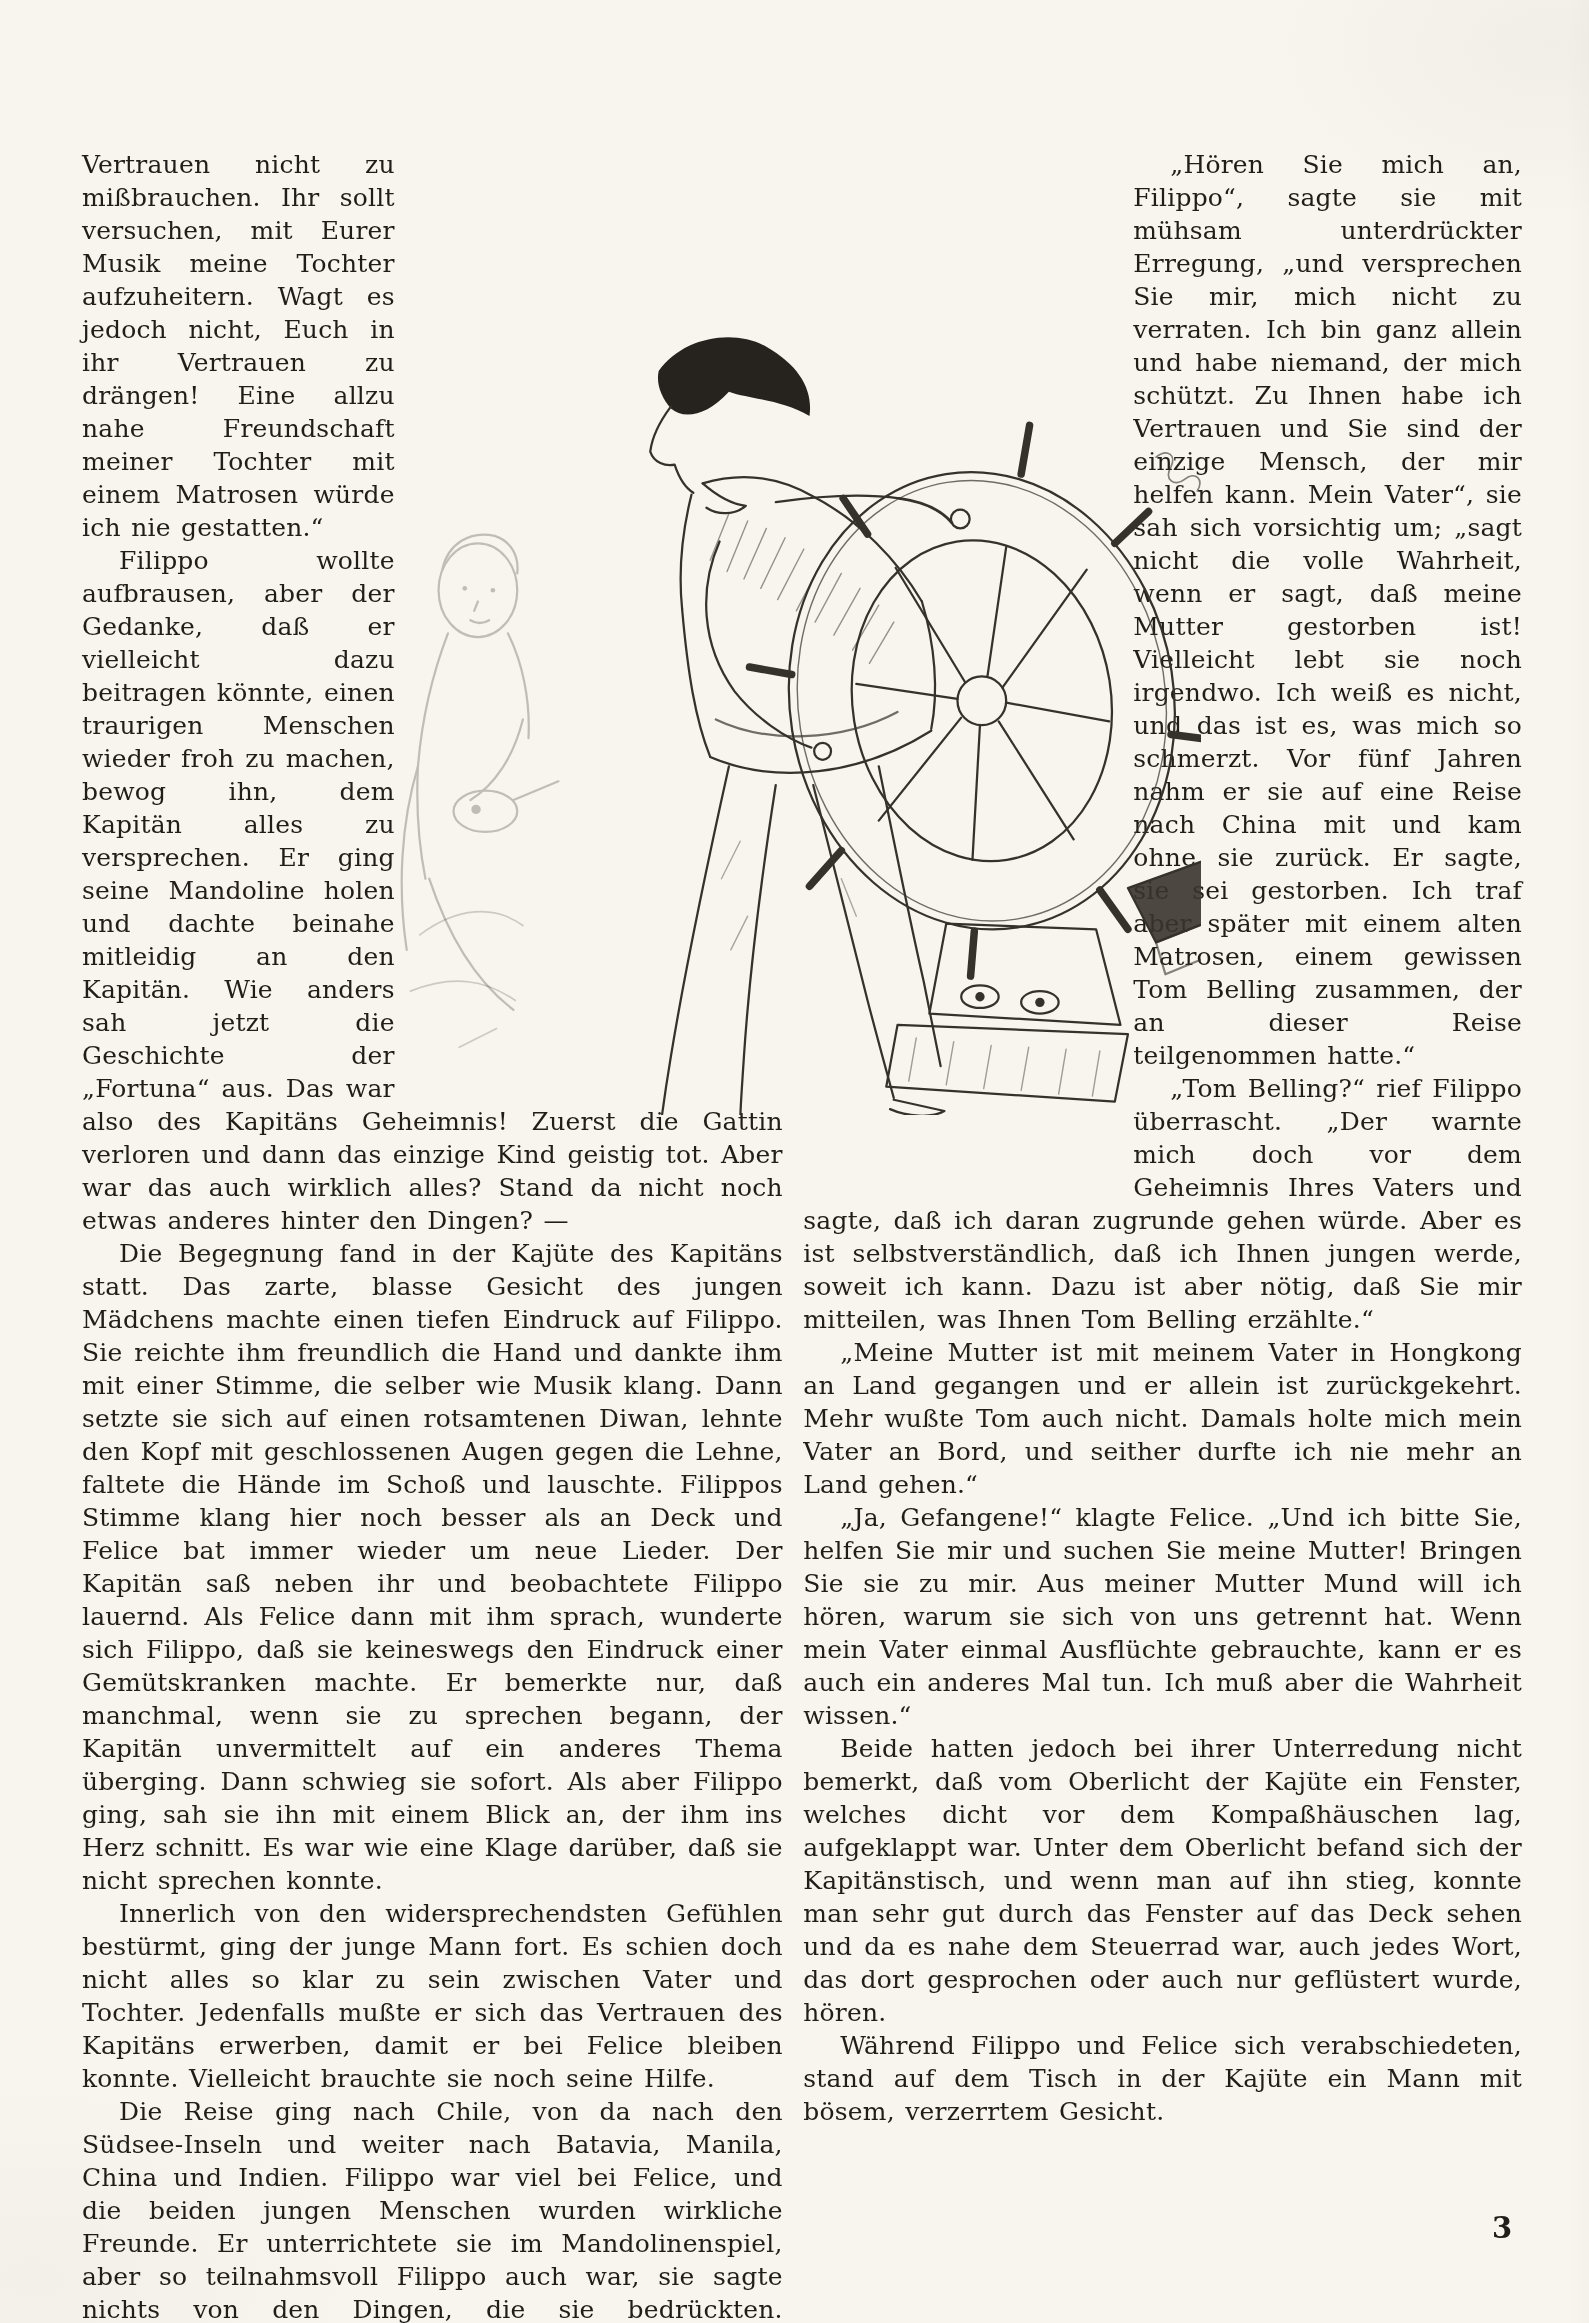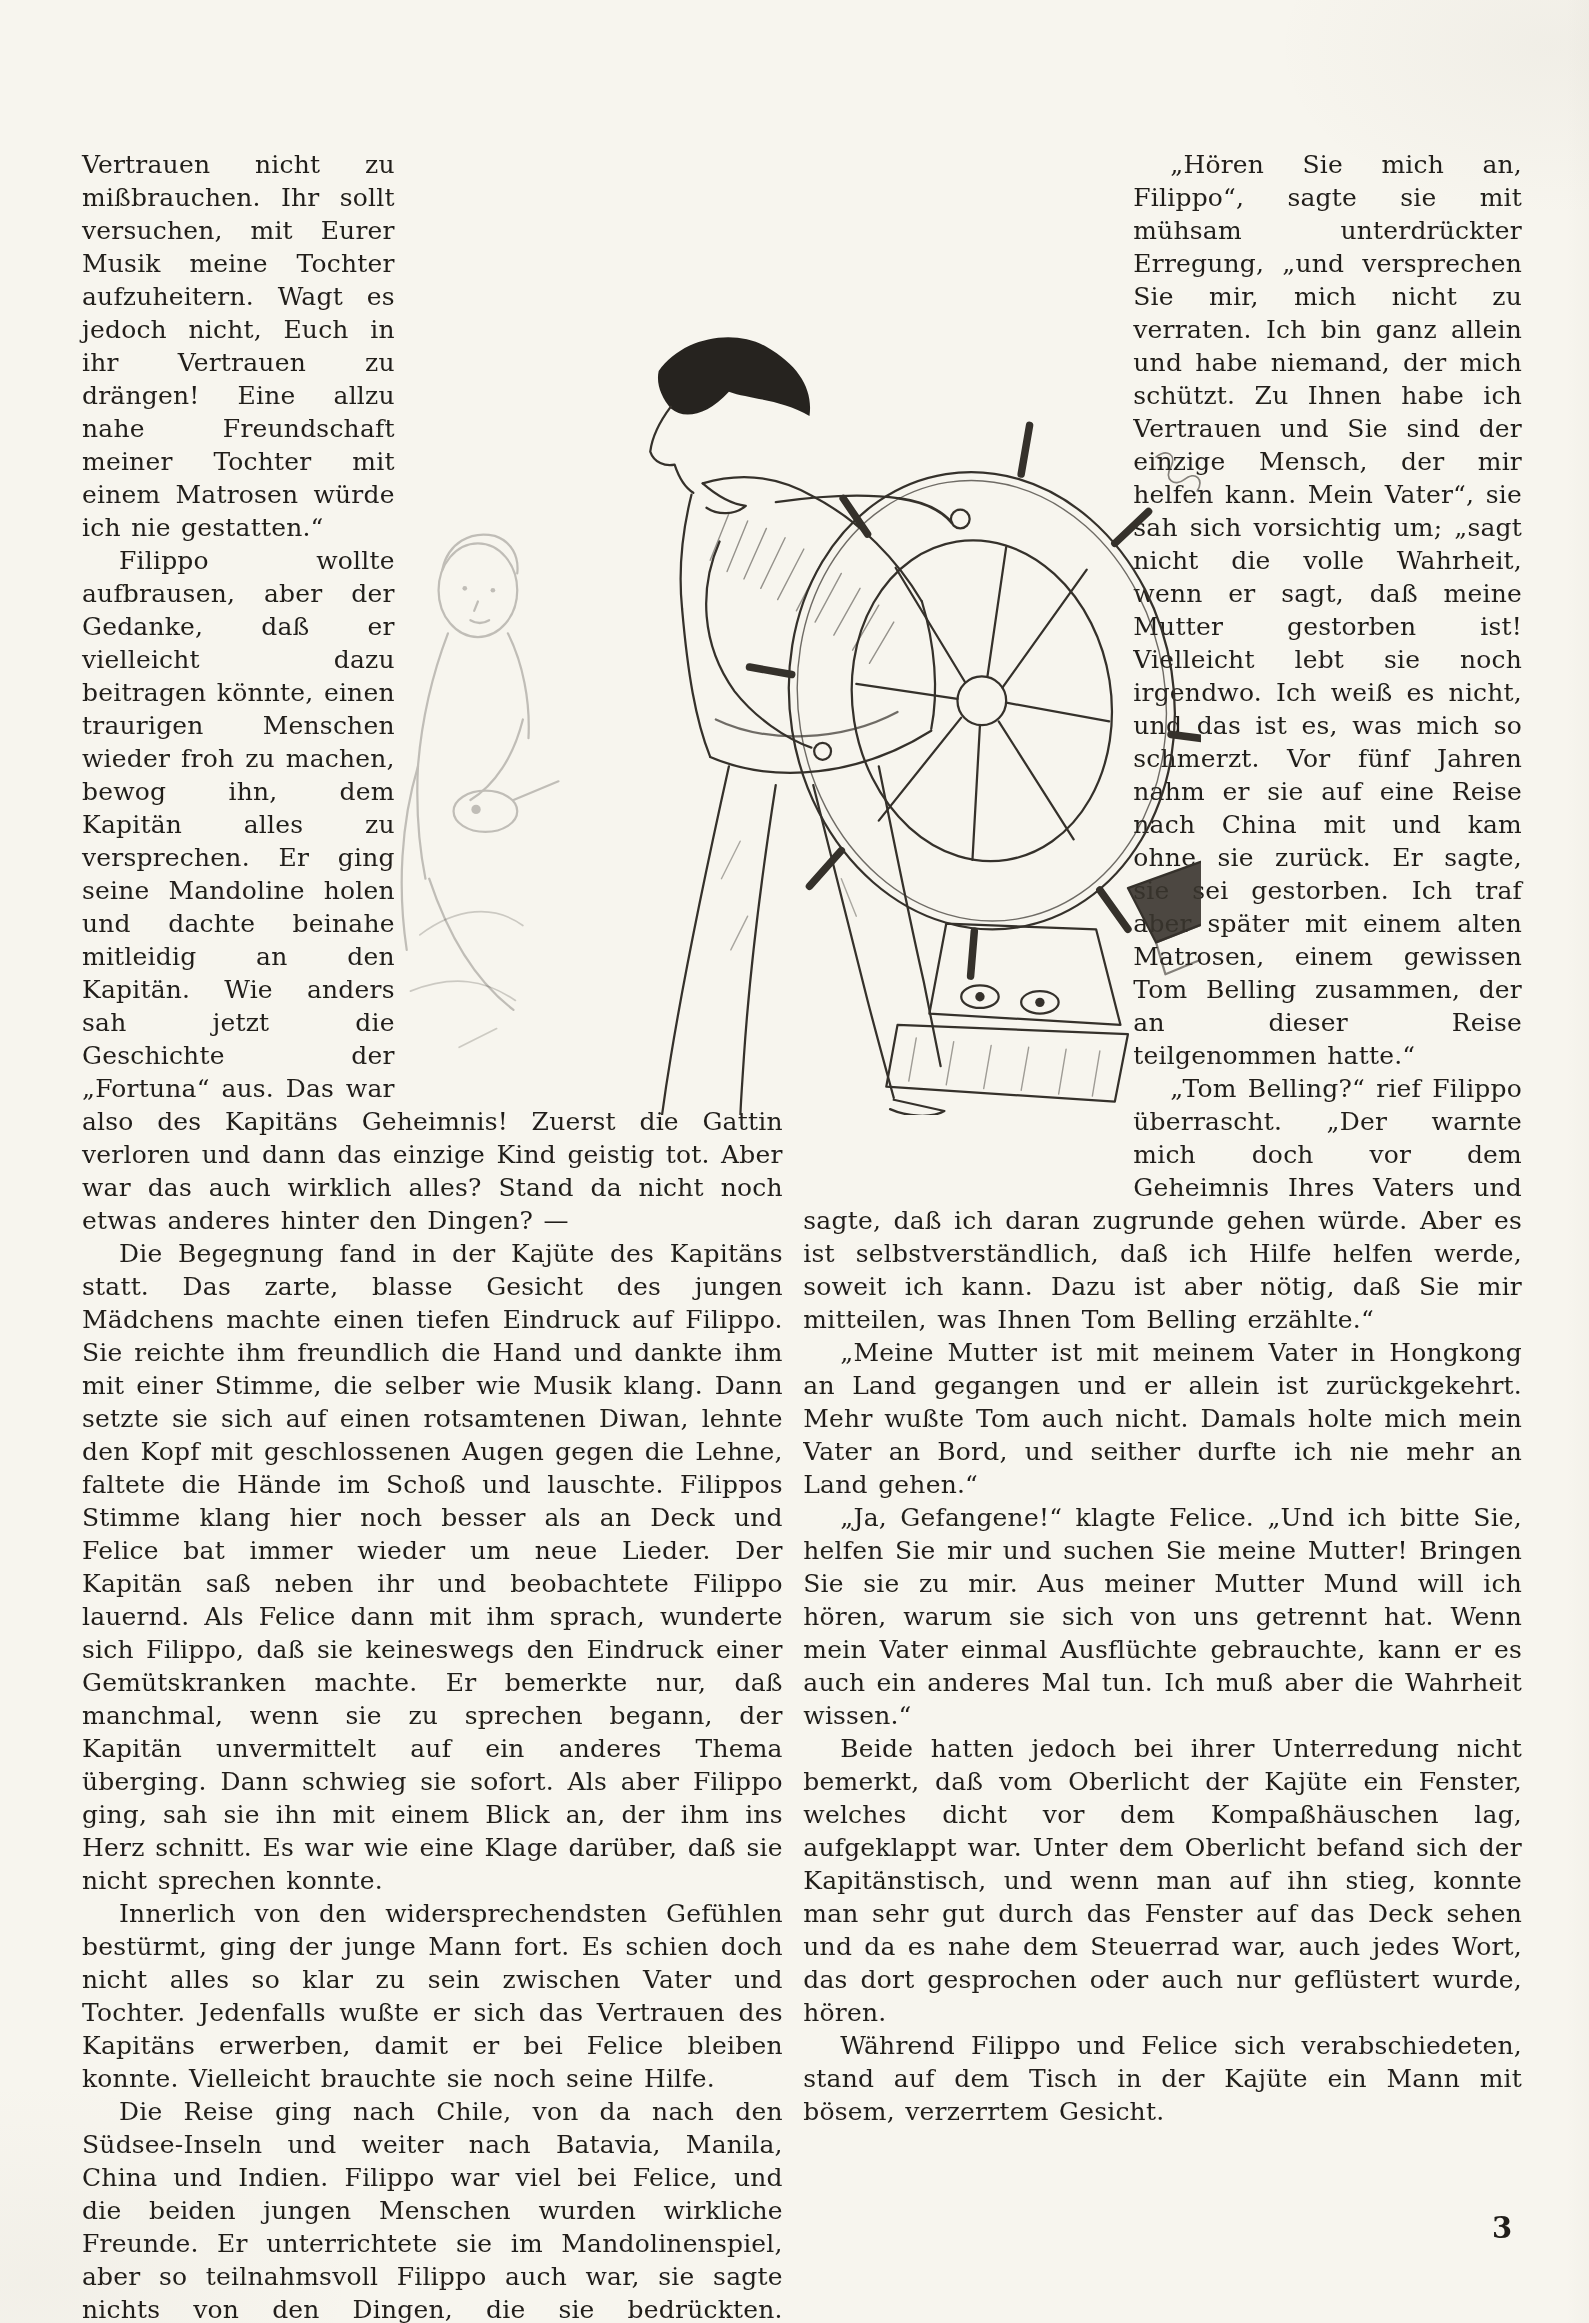--- a/index.html
+++ b/index.html
@@ -59,28 +59,28 @@
 
 <div class="page">
 
   <div class="columns">
 
     <div class="col col-left">
       <div class="spacer-l"></div>
       <p>Vertrauen nicht zu mißbrauchen. Ihr sollt versuchen, mit Eurer Musik meine Tochter aufzuheitern. Wagt es jedoch nicht, Euch in ihr Vertrauen zu drängen! Eine allzu nahe Freundschaft meiner Tochter mit einem Matrosen würde ich nie gestatten.“</p>
       <p class="indent">Filippo wollte aufbrausen, aber der Gedanke, daß er vielleicht dazu beitragen könnte, einen traurigen Menschen wieder froh zu machen, bewog ihn, dem Kapitän alles zu versprechen. Er ging seine Mandoline holen und dachte beinahe mitleidig an den Kapitän. Wie anders sah jetzt die Geschichte der „Fortuna“ aus. Das war also des Kapitäns Geheimnis! Zuerst die Gattin verloren und dann das einzige Kind geistig tot. Aber war das auch wirklich alles? Stand da nicht noch etwas anderes hinter den Dingen? —</p>
       <p class="indent">Die Begegnung fand in der Kajüte des Kapitäns statt. Das zarte, blasse Gesicht des jungen Mädchens machte einen tiefen Eindruck auf Filippo. Sie reichte ihm freundlich die Hand und dankte ihm mit einer Stimme, die selber wie Musik klang. Dann setzte sie sich auf einen rotsamtenen Diwan, lehnte den Kopf mit geschlossenen Augen gegen die Lehne, faltete die Hände im Schoß und lauschte. Filippos Stimme klang hier noch besser als an Deck und Felice bat immer wieder um neue Lieder. Der Kapitän saß neben ihr und beobachtete Filippo lauernd. Als Felice dann mit ihm sprach, wunderte sich Filippo, daß sie keineswegs den Eindruck einer Gemütskranken machte. Er bemerkte nur, daß manchmal, wenn sie zu sprechen begann, der Kapitän unvermittelt auf ein anderes Thema überging. Dann schwieg sie sofort. Als aber Filippo ging, sah sie ihn mit einem Blick an, der ihm ins Herz schnitt. Es war wie eine Klage darüber, daß sie nicht sprechen konnte.</p>
-      <p class="indent">Innerlich von den widersprechendsten Gefühlen bestürmt, ging der junge Mann fort. Es schien doch nicht alles so klar zu sein zwischen Vater und Tochter. Jedenfalls wußte er sich das Vertrauen des Kapitäns erwerben, damit er bei Felice bleiben konnte. Vielleicht brauchte sie noch seine Hilfe.</p>
+      <p class="indent">Innerlich von den widersprechendsten Gefühlen bestürmt, ging der junge Mann fort. Es schien doch nicht alles so klar zu sein zwischen Vater und Tochter. Jedenfalls mußte er sich das Vertrauen des Kapitäns erwerben, damit er bei Felice bleiben konnte. Vielleicht brauchte sie noch seine Hilfe.</p>
       <p class="indent">Die Reise ging nach Chile, von da nach den Südsee-Inseln und weiter nach Batavia, Manila, China und Indien. Filippo war viel bei Felice, und die beiden jungen Menschen wurden wirkliche Freunde. Er unterrichtete sie im Mandolinenspiel, aber so teilnahmsvoll Filippo auch war, sie sagte nichts von den Dingen, die sie bedrückten. Valparaiso war angelaufen, die Ladung zum Teil gelöscht und neue eingenommen worden. Nun ging es weiter nach Westen, nach dem Reiche der tausend Inseln.</p>
     </div>
 
     <div class="col col-right">
       <div class="spacer-r"></div>
       <p class="indent">„Hören Sie mich an, Filippo“, sagte sie mit mühsam unterdrückter Erregung, „und versprechen Sie mir, mich nicht zu verraten. Ich bin ganz allein und habe niemand, der mich schützt. Zu Ihnen habe ich Vertrauen und Sie sind der einzige Mensch, der mir helfen kann. Mein Vater“, sie sah sich vorsichtig um; „sagt nicht die volle Wahrheit, wenn er sagt, daß meine Mutter gestorben ist! Vielleicht lebt sie noch irgendwo. Ich weiß es nicht, und das ist es, was mich so schmerzt. Vor fünf Jahren nahm er sie auf eine Reise nach China mit und kam ohne sie zurück. Er sagte, sie sei gestorben. Ich traf aber später mit einem alten Matrosen, einem gewissen Tom Belling zusammen, der an dieser Reise teilgenommen hatte.“</p>
-      <p class="indent">„Tom Belling?“ rief Filippo überrascht. „Der warnte mich doch vor dem Geheimnis Ihres Vaters und sagte, daß ich daran zugrunde gehen würde. Aber es ist selbstverständlich, daß ich Hilfe helfen werde, soweit ich kann. Dazu ist aber nötig, daß Sie mir mitteilen, was Ihnen Tom Belling erzählte.“</p>
+      <p class="indent">„Tom Belling?“ rief Filippo überrascht. „Der warnte mich doch vor dem Geheimnis Ihres Vaters und sagte, daß ich daran zugrunde gehen würde. Aber es ist selbstverständlich, daß ich Ihnen jungen werde, soweit ich kann. Dazu ist aber nötig, daß Sie mir mitteilen, was Ihnen Tom Belling erzählte.“</p>
       <p class="indent">„Meine Mutter ist mit meinem Vater in Hongkong an Land gegangen und er allein ist zurückgekehrt. Mehr wußte Tom auch nicht. Damals holte mich mein Vater an Bord, und seither durfte ich nie mehr an Land gehen.“</p>
       <p class="indent">„Ja, Gefangene!“ klagte Felice. „Und ich bitte Sie, helfen Sie mir und suchen Sie meine Mutter! Bringen Sie sie zu mir. Aus meiner Mutter Mund will ich hören, warum sie sich von uns getrennt hat. Wenn mein Vater einmal Ausflüchte gebrauchte, kann er es auch ein anderes Mal tun. Ich muß aber die Wahrheit wissen.“</p>
       <p class="indent">Beide hatten jedoch bei ihrer Unterredung nicht bemerkt, daß vom Oberlicht der Kajüte ein Fenster, welches dicht vor dem Kompaßhäuschen lag, aufgeklappt war. Unter dem Oberlicht befand sich der Kapitänstisch, und wenn man auf ihn stieg, konnte man sehr gut durch das Fenster auf das Deck sehen und da es nahe dem Steuerrad war, auch jedes Wort, das dort gesprochen oder auch nur geflüstert wurde, hören.</p>
       <p class="indent last-para">
         <span>Während Filippo und Felice sich verabschiedeten, stand auf dem Tisch in der Kajüte ein Mann mit bösem, verzerrtem Gesicht.</span>
         
       </p>
     </div>
 
   </div>

